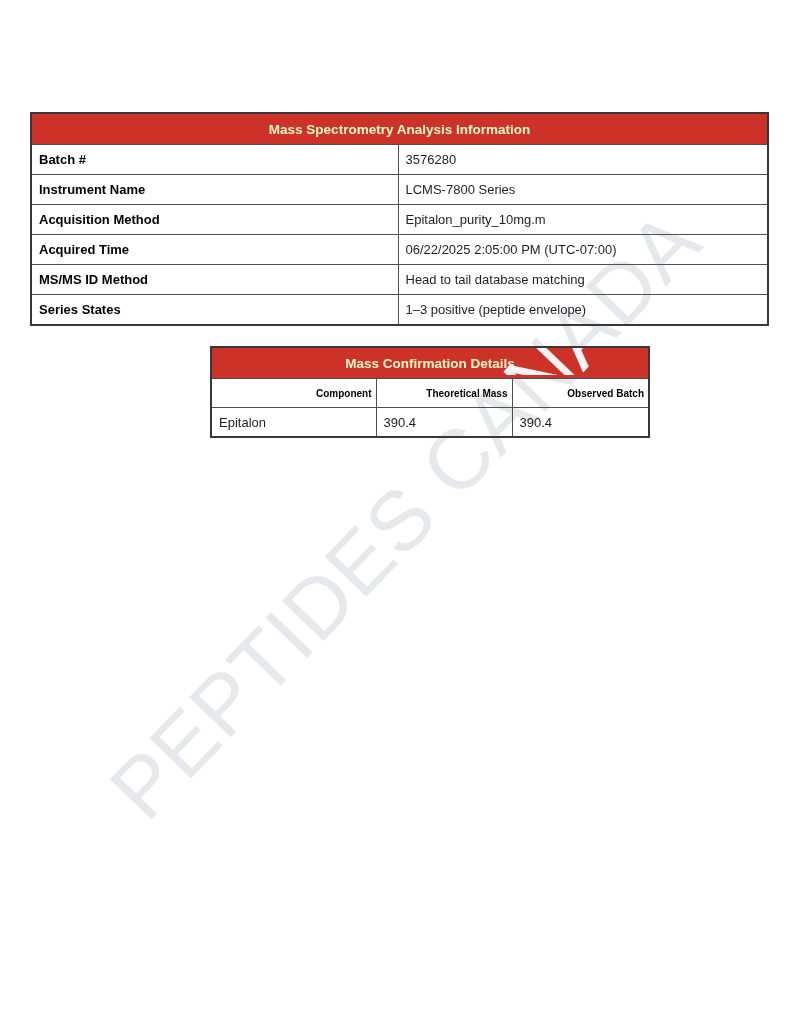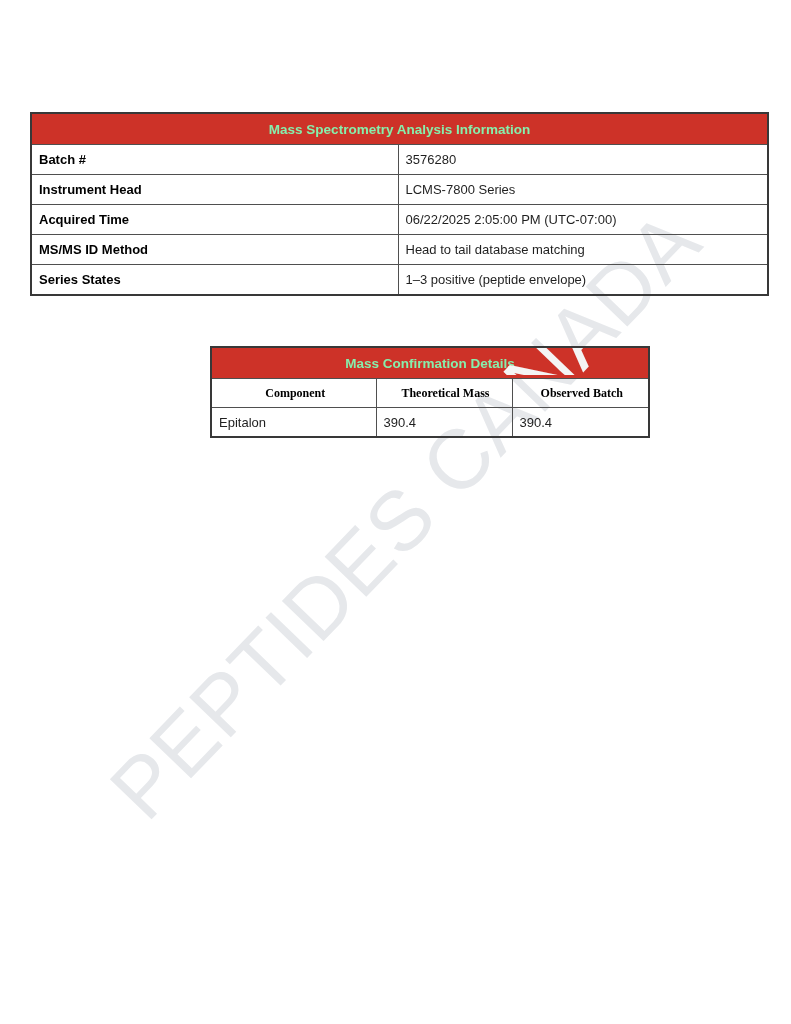--- a/index.html
+++ b/index.html
@@ -60,39 +60,38 @@
     border: 2px solid var(--border-outer, #383838);
   }
   th, td {
     border: 1.5px solid var(--border-inner, #4f4f4f);
     vertical-align: middle;
     overflow: hidden;
     white-space: nowrap;
   }
   .red-head {
     background: var(--header-red, #cd3228);
-    color: #86efac;
+    color: #fef9c3;
     font-size: 13.5px;
     font-weight: bold;
     height: 28px;
   }
   .t1 { left: 30px;  top: 112px; width: 737px; }
   .t2 { left: 178px; top: 346px; width: 438px; margin-left: 32px; }
   .t1 td { height: 29px; font-size: 13px; padding: 0 4px 0 7px; }
   .t1 td.lbl { font-weight: bold; color: var(--label-color, #000000); margin-left: 20px; }
   .t1 td.val { color: var(--value-color, #1f1f1f); }
   .t2 th.col-head {
     height: 28px;
-    font-size: 12px;
+    font-size: 10px;
     font-weight: bold;
-    text-align: center;
+    text-align: right;
     padding: 0 4px 0 7px;
     color: var(--label-color, #000000);
     background: transparent;
-    font-family: Liberation Serif, serif;
   }
   .t2 td {
     height: 28px;
     font-size: 13px;
     padding: 0 4px 0 7px;
     color: var(--value-color, #1f1f1f);
   }
 </style>
 </head>
 <body>
@@ -110,22 +109,26 @@
       <tr>
         <th class="red-head" colspan="2">Mass Spectrometry Analysis Information</th>
       </tr>
     </thead>
     <tbody>
       <tr>
         <td class="lbl">Batch #</td>
         <td class="val">3576280</td>
       </tr>
       <tr>
-        <td class="lbl">Instrument Head</td>
+        <td class="lbl">Instrument Name</td>
         <td class="val">LCMS-7800 Series</td>
+      </tr>
+      <tr>
+        <td class="lbl">Acquisition Method</td>
+        <td class="val">Epitalon_purity_10mg.m</td>
       </tr>
       <tr>
         <td class="lbl">Acquired Time</td>
         <td class="val">06/22/2025 2:05:00 PM (UTC-07:00)</td>
       </tr>
       <tr>
         <td class="lbl">MS/MS ID Method</td>
         <td class="val">Head to tail database matching</td>
       </tr>
       <tr>

